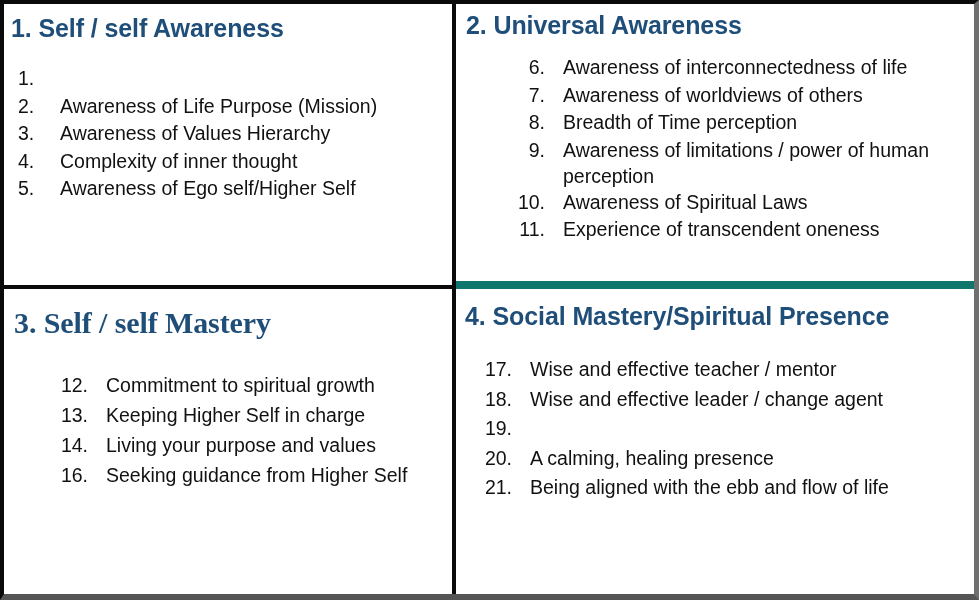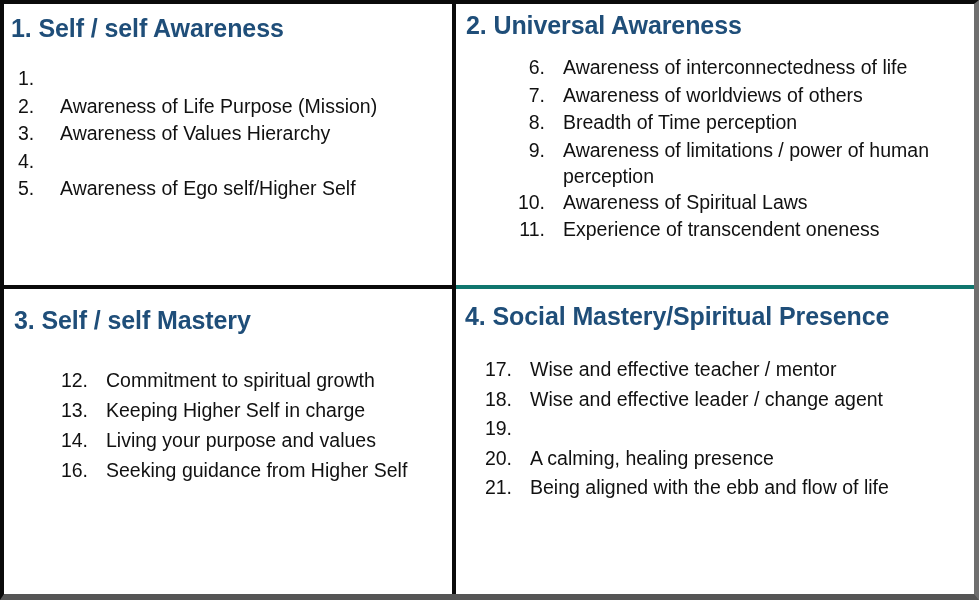--- a/index.html
+++ b/index.html
@@ -41,21 +41,21 @@
     z-index: 5;
   }
 
   .quad {
     position: relative;
     box-sizing: border-box;
     background: #ffffff;
     overflow: hidden;
   }
   .quad.q1 { border-right: 4px solid #0a0a0a; border-bottom: 4px solid #0a0a0a; }
-  .quad.q2 { border-bottom: 4px solid #0f766e; }
+  .quad.q2 { border-bottom: 8px solid #0f766e; }
   .quad.q3 { border-right: 4px solid #0a0a0a; }
   .quad.q4 { }
 
   .heading {
     color: #1f4e79;
     font-weight: bold;
     letter-spacing: -0.1px;
     white-space: nowrap;
   }
 
@@ -74,22 +74,23 @@
     font-size: 25px;
     margin: 11px 0 0 10px;
   }
   .q2 .list { margin-top: 14px; }
   .q2 .num   { width: 56px; }
   .q2 .row   { font-size: 19.5px; line-height: 27.5px; padding-left: 33px; }
   .q2 .row.tall { line-height: 26px; }
 
   
   .q3 .heading {
-    font-size: 25px;
+    font-size: 30px;
     margin: 17px 0 0 14px;
+    font-family: Liberation Serif, serif;
   }
   .q3 .list { margin-top: 30px; }
   .q3 .num   { width: 56px; }
   .q3 .row   { font-size: 19.5px; line-height: 30px; padding-left: 32px; }
 
   
   .q4 .heading {
     font-size: 25px;
     margin: 13px 0 0 9px;
   }
@@ -129,20 +130,21 @@
       <li class="row">
         <span class="num">2.</span>
         <span class="txt">Awareness of Life Purpose (Mission)</span>
       </li>
       <li class="row">
         <span class="num">3.</span>
         <span class="txt">Awareness of Values Hierarchy</span>
       </li>
       <li class="row">
         <span class="num">4.</span>
+        <span class="txt">Complexity of inner thought</span>
       </li>
       <li class="row">
         <span class="num">5.</span>
         <span class="txt">Awareness of Ego self/Higher Self</span>
       </li>
     </ul>
   </section>
 
   <section class="quad q2">
     <h2 class="heading">2. Universal Awareness</h2>

